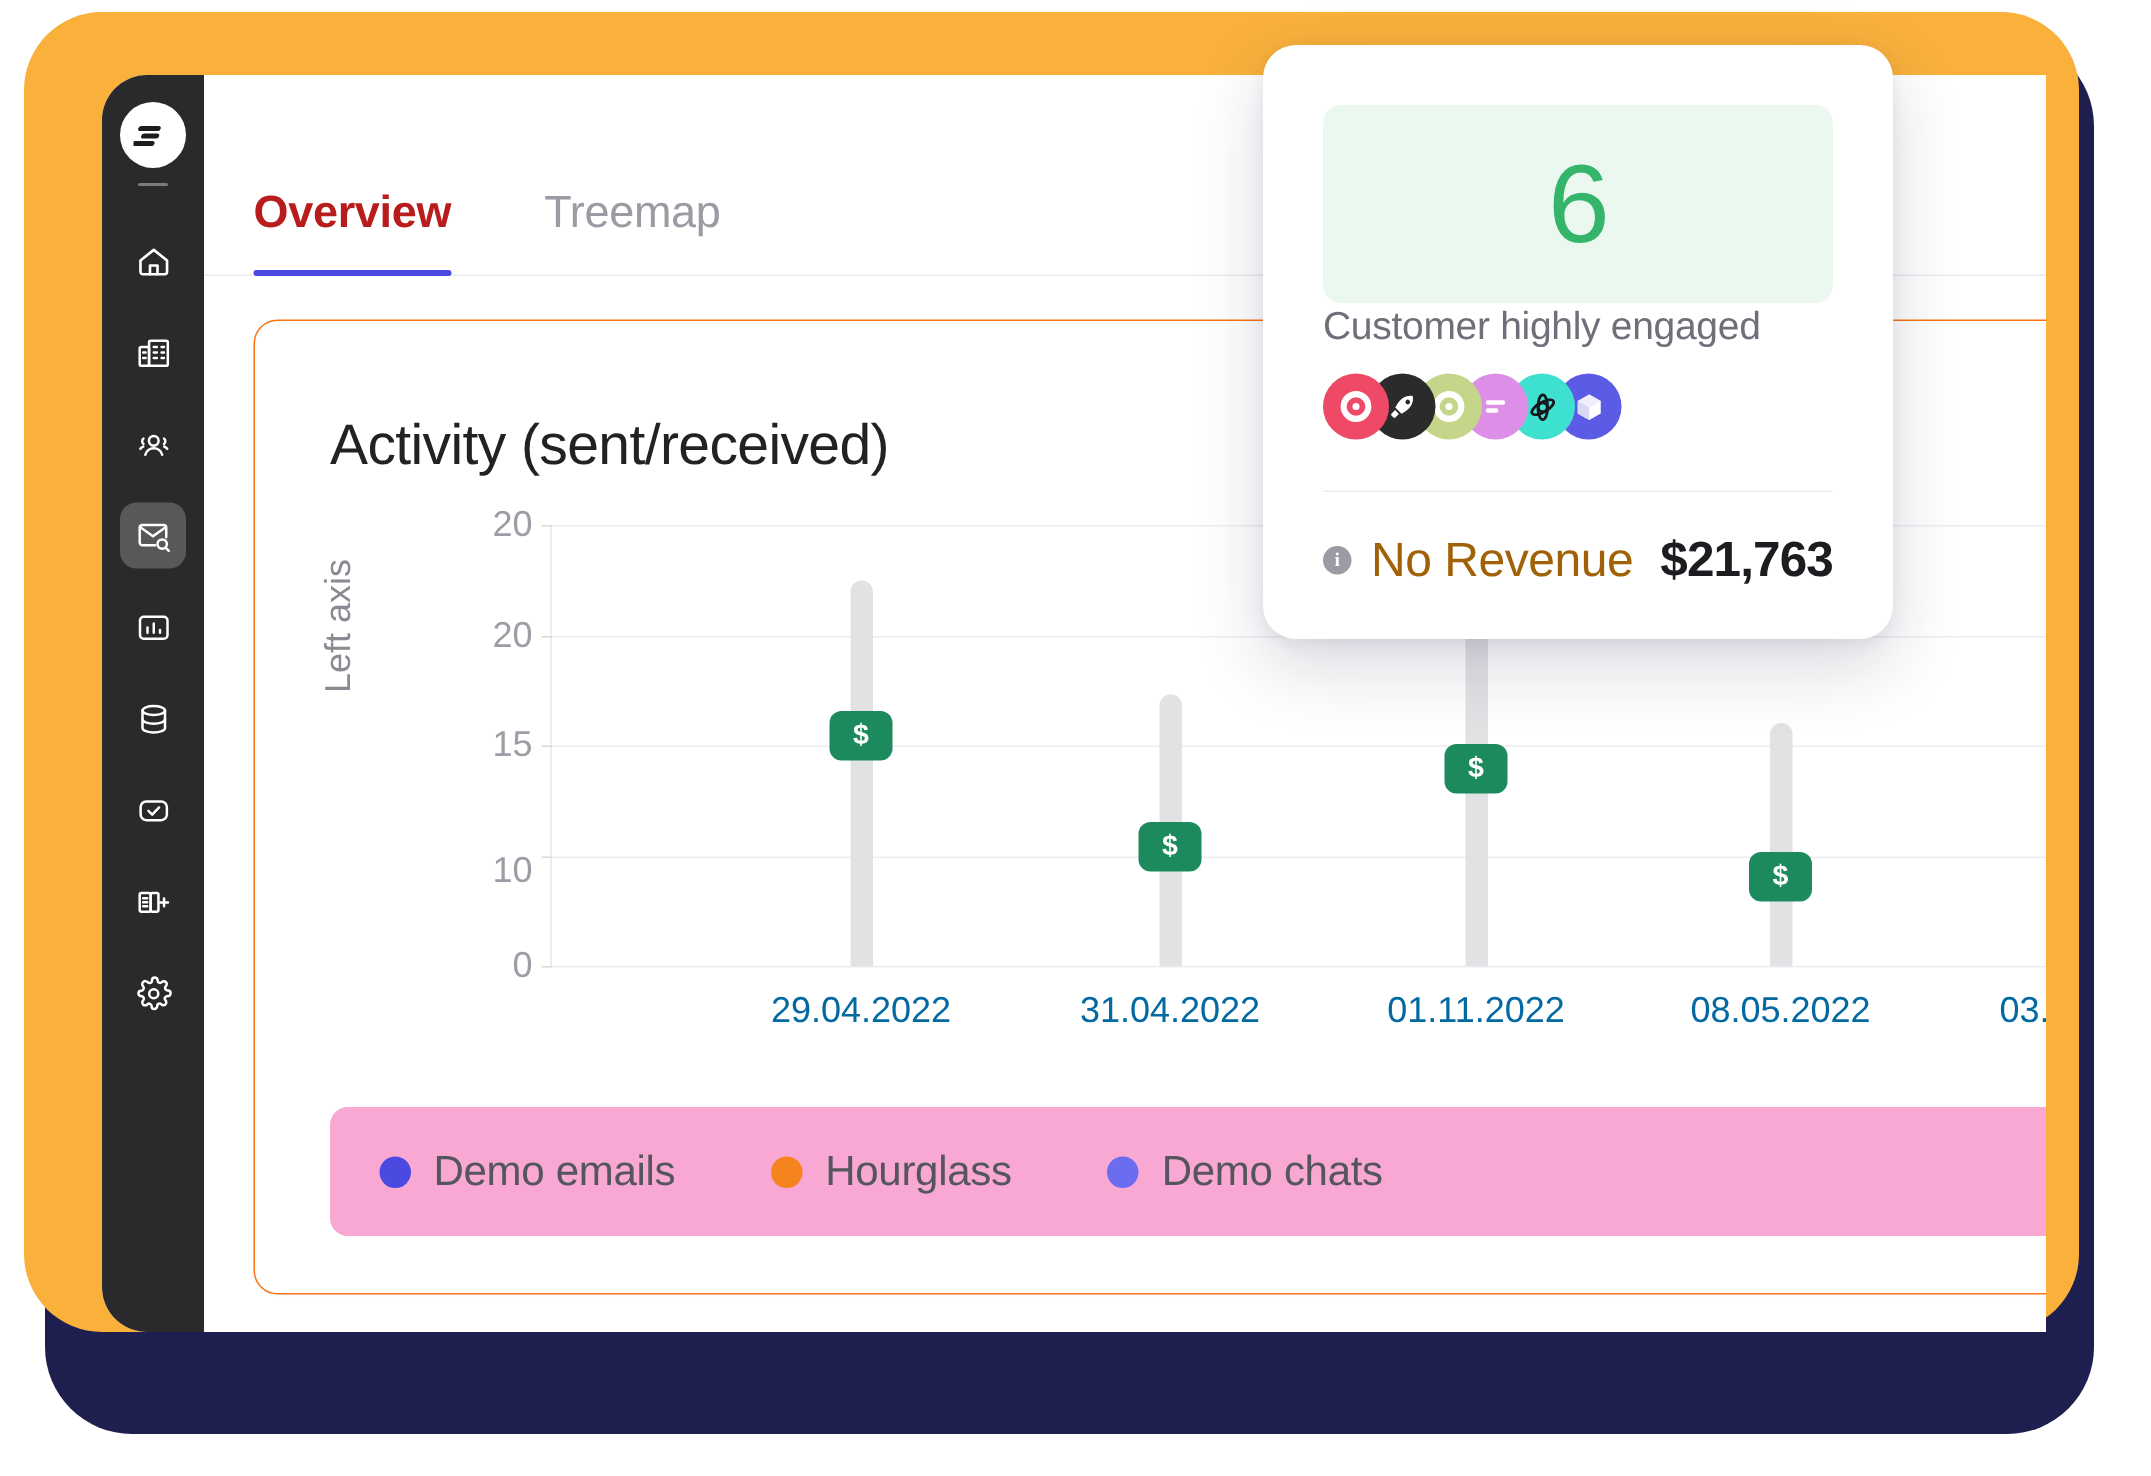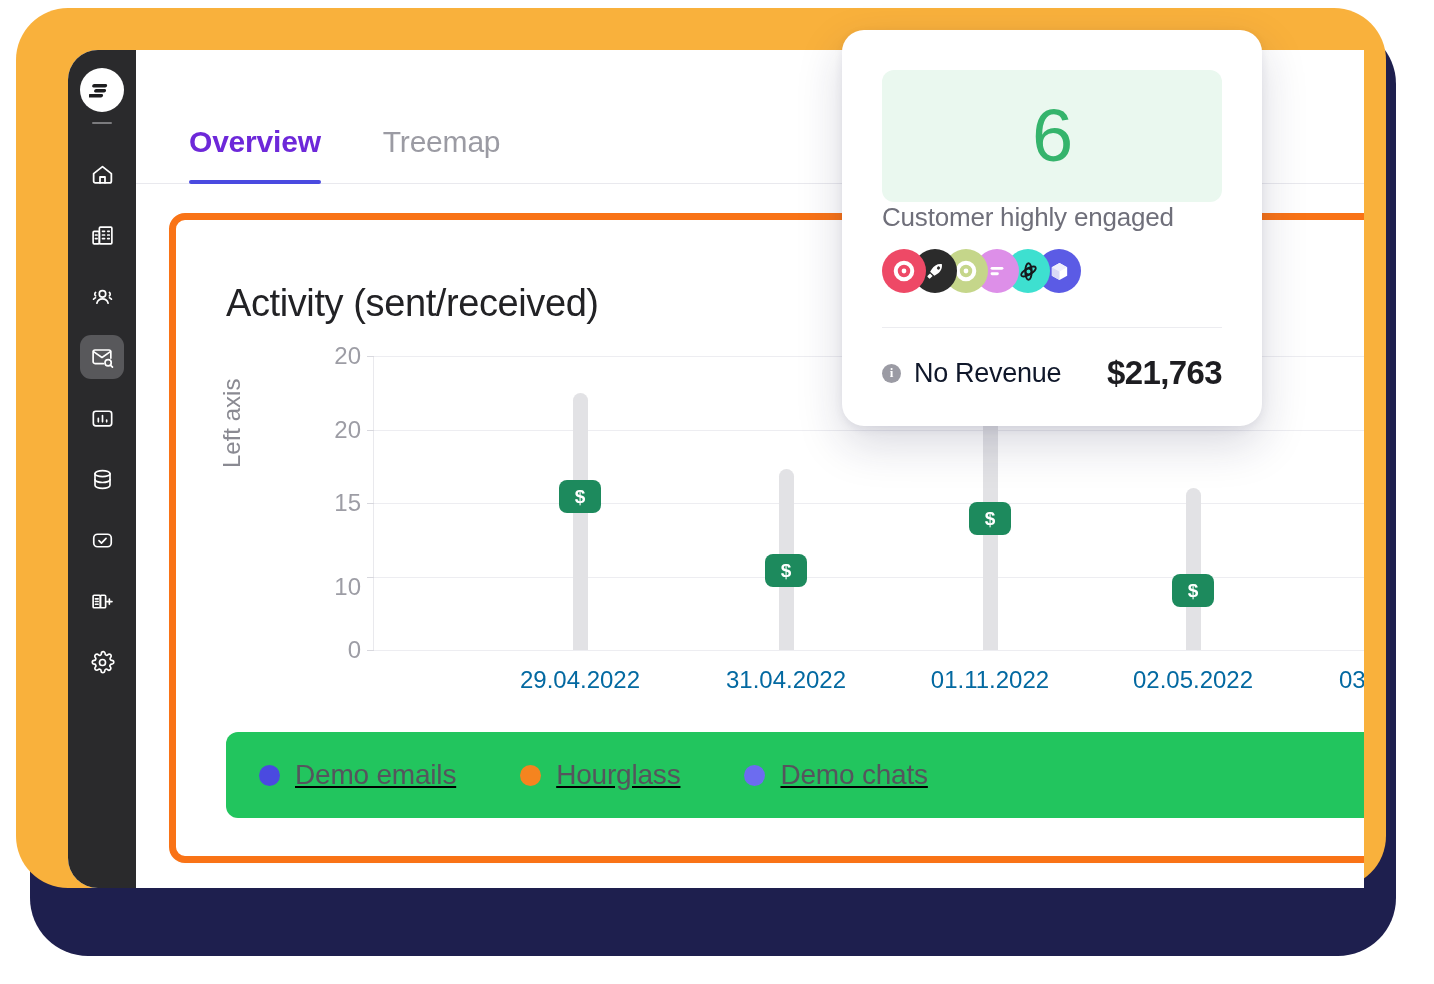--- a/index.html
+++ b/index.html
@@ -104,38 +104,38 @@
   .tab {
     font-size: 30px;
     letter-spacing: -0.2px;
     padding: 0 0 24px 0;
     margin-right: 62px;
     color: #9b9ba3;
     cursor: pointer;
     position: relative;
     white-space: nowrap;
   }
-  .tab.active { color: #6d28d9; font-weight: 700; margin-left: 20px; }
+  .tab.active { color: #b91c1c; font-weight: 700; }
   .tab.active::after {
     content: "";
     position: absolute;
     left: 0; right: 0; bottom: -1px;
     height: 4px;
     background: #4a4ae0;
     border-radius: 2px;
   }
 
   
   .chart-card {
     position: absolute;
     left: 33px; top: 163px;
     width: 1240px;
     height: 650px;
     background: #ffffff;
-    border: 7px solid #f97316;
+    border: 1px solid #f97316;
     border-radius: 16px;
     box-shadow: 0 1px 2px rgba(0,0,0,0.02);
     overflow: hidden;
   }
   .chart-title {
     font-size: 38px;
     color: #222225;
     letter-spacing: -0.4px;
     padding: 62px 0 0 50px;
   }
@@ -213,26 +213,25 @@
     white-space: nowrap;
     top: 310px;
   }
 
   
   .legend {
     position: absolute;
     left: 50px; bottom: 38px;
     width: 1160px;
     height: 86px;
-    background: #22c55e;
+    background: #f9a8d4;
     border-radius: 12px;
     display: flex;
     align-items: center;
     padding-left: 33px;
-    text-decoration: underline;
   }
   .legend-item {
     display: flex; align-items: center;
     margin-right: 64px;
     cursor: pointer;
   }
   .legend-dot {
     width: 21px; height: 21px;
     border-radius: 50%;
     margin-right: 15px;
@@ -307,22 +306,22 @@
     background: #9b9ba4;
     color: #ffffff;
     font-size: 13px;
     font-weight: 700;
     display: flex; align-items: center; justify-content: center;
     margin-right: 13px;
     font-family: "Liberation Serif", serif;
     flex: 0 0 19px;
   }
   .revenue-label {
-    font-size: 27px;
-    color: #0f172a;
+    font-size: 32px;
+    color: #a16207;
     letter-spacing: -0.3px;
   }
   .revenue-value {
     font-size: 33px;
     color: #1d1d21;
     font-weight: 700;
     letter-spacing: -0.6px;
   }
 </style>
 </head>
@@ -466,21 +465,21 @@
             <div class="bar" style="left:812px; height:162px;"></div>
 
             <div class="badge" style="left:206px; top:124px;">$</div>
             <div class="badge" style="left:412px; top:198px;">$</div>
             <div class="badge" style="left:616px; top:146px;">$</div>
             <div class="badge" style="left:819px; top:218px;">$</div>
 
             <div class="xtick" style="left:206px;">29.04.2022</div>
             <div class="xtick" style="left:412px;">31.04.2022</div>
             <div class="xtick" style="left:616px;">01.11.2022</div>
-            <div class="xtick" style="left:819px;">02.05.2022</div>
+            <div class="xtick" style="left:819px;">08.05.2022</div>
             <div class="xtick" style="left:1025px;">03.05.2022</div>
           </div>
 
         </div>
 
         <div class="legend">
           <div class="legend-item">
             <span class="legend-dot" style="background:#4a4ae0;"></span>
             <span class="legend-text">Demo emails</span>
           </div>

